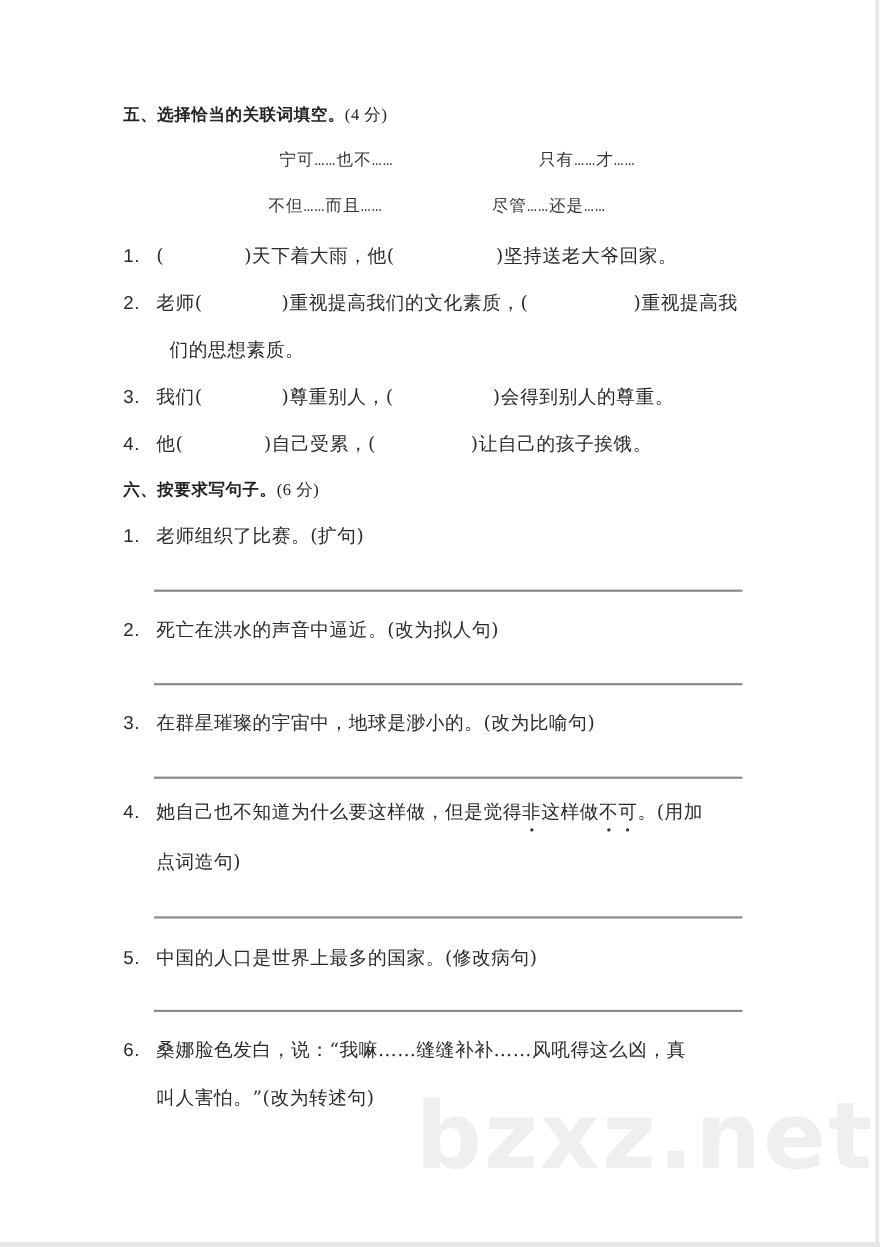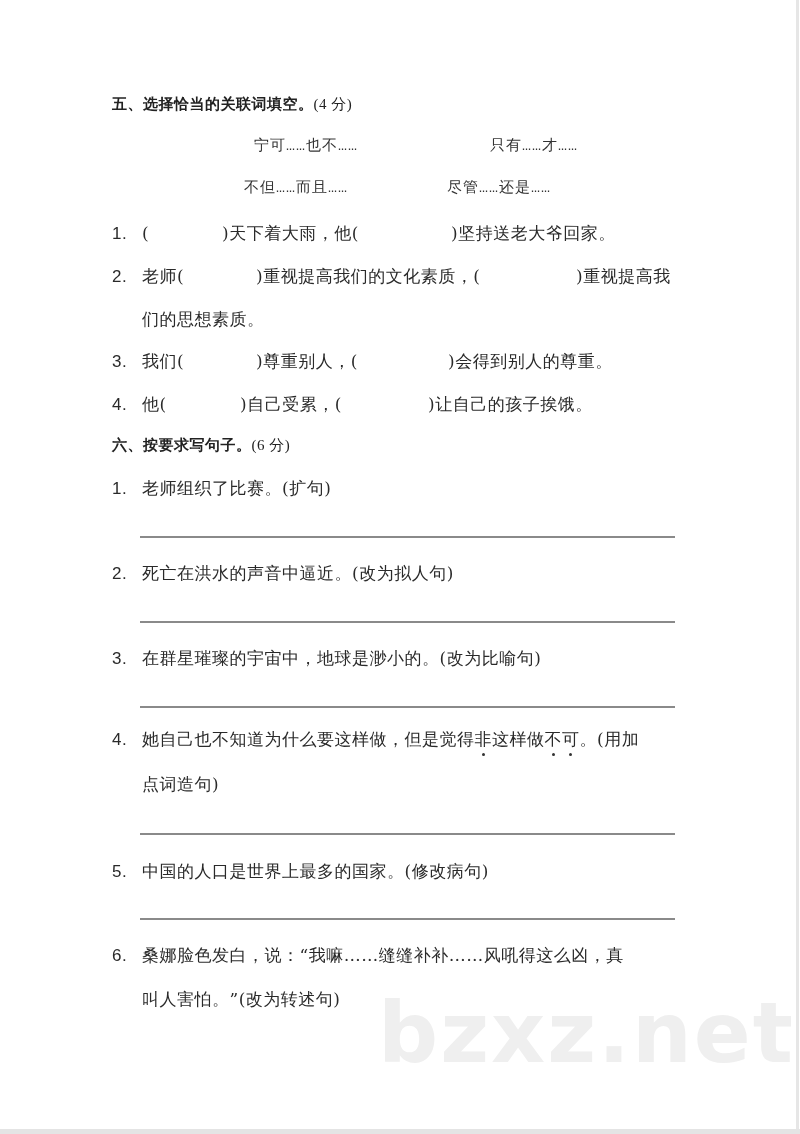--- a/index.html
+++ b/index.html
@@ -47,21 +47,21 @@
 </div>
 
 <div class="t" style="left:112px; top:265px;">
   <span class="num">2.</span>
   <span style="position:absolute; left:30px;">老师(</span>
   <span style="position:absolute; left:74px; width:70px; height:22px;"></span>
   <span style="position:absolute; left:144px;">)重视提高我们的文化素质，(</span>
   <span style="position:absolute; left:390px; width:72px; height:22px;"></span>
   <span style="position:absolute; left:464px;">)重视提高我</span>
 </div>
-<div class="t" style="left:142px; top:308px;">们的思想素质。</div>
+<div class="t" style="left:154px; top:308px;font-family:Liberation Serif, serif;">们的思想素质。</div>
 
 <div class="t" style="left:112px; top:350px;">
   <span class="num">3.</span>
   <span style="position:absolute; left:30px;">我们(</span>
   <span style="position:absolute; left:74px; width:70px; height:22px;"></span>
   <span style="position:absolute; left:144px;">)尊重别人，(</span>
   <span style="position:absolute; left:262px; width:72px; height:22px;"></span>
   <span style="position:absolute; left:336px;">)会得到别人的尊重。</span>
 </div>
 

